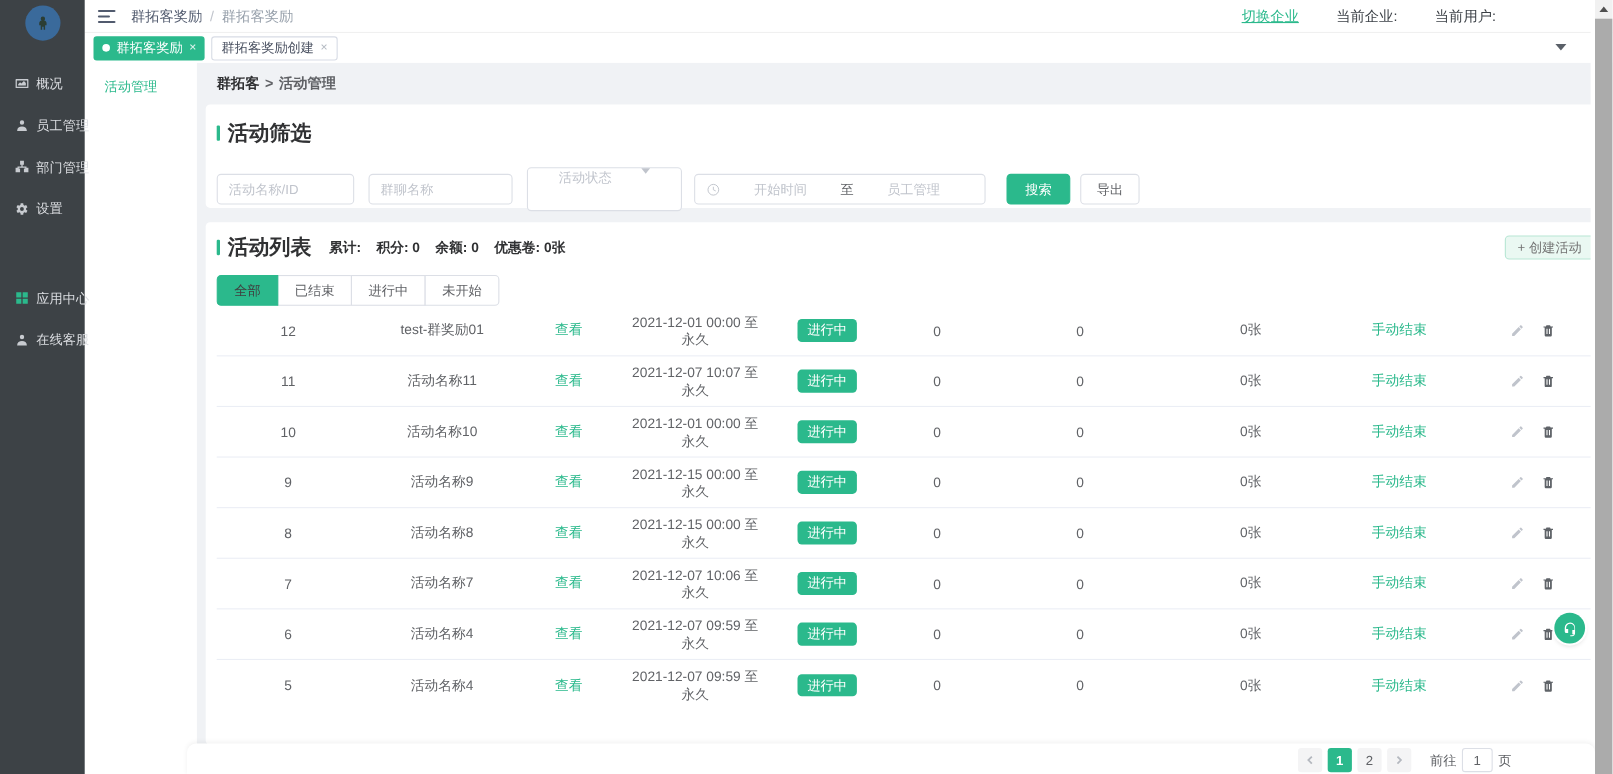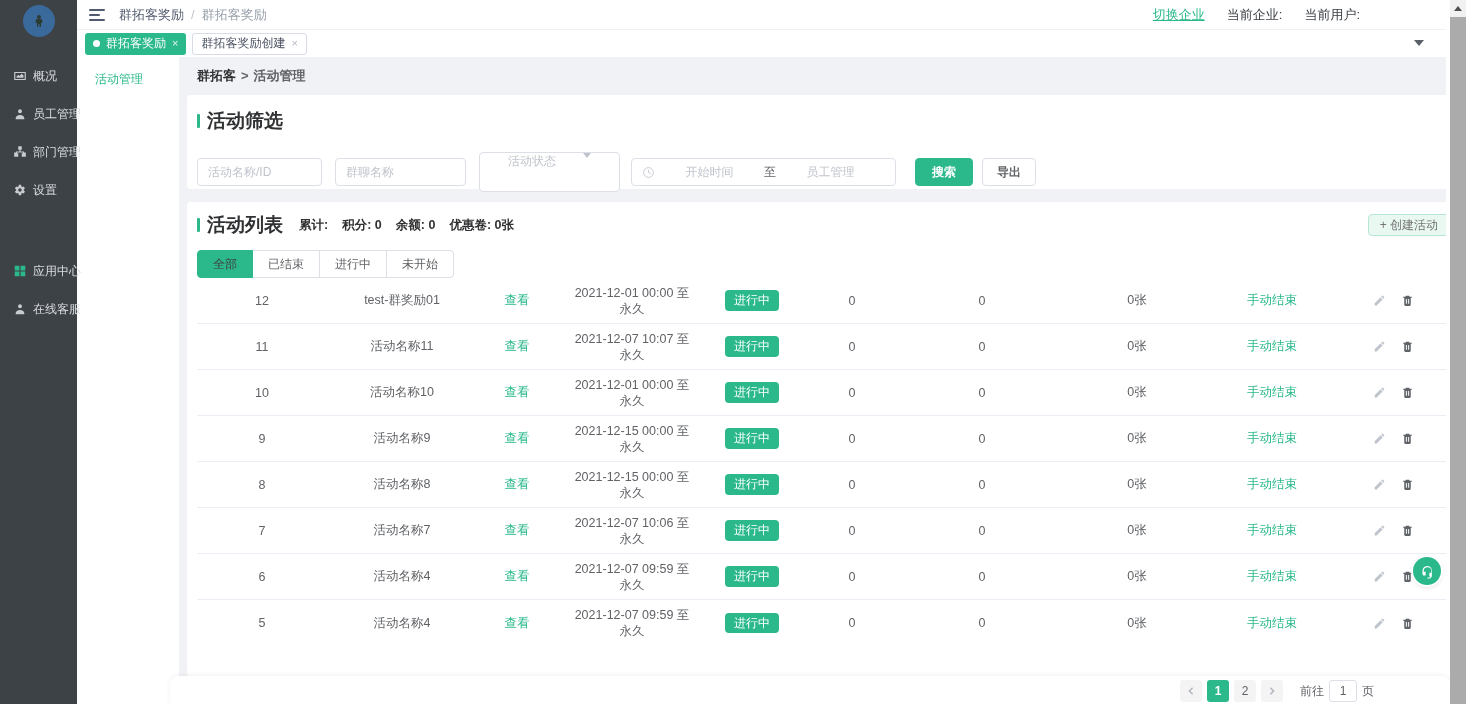--- a/index.html
+++ b/index.html
@@ -24,21 +24,21 @@
   .main-col { flex:1; display:flex; flex-direction:column; position:relative; }
 
   .topbar { height:30px; background:#fff; border-bottom:1px solid #f0f0f0; display:flex;
     align-items:center; padding:0 16px 0 12px; font-size:13px; }
   .hamburger { width:16px; height:12px; display:flex; flex-direction:column; justify-content:space-between; cursor:pointer; margin-right:14px; }
   .hamburger i { display:block; height:2px; background:#515a6e; border-radius:1px; }
   .hamburger i:nth-child(2){ width:11px; }
   .crumb-root { color:#515a6e; }
   .crumb-sep { color:#c0c4cc; margin:0 7px; }
   .crumb-cur { color:#97a0ab; }
-  .topbar-right { margin-left:auto; display:flex; align-items:center; gap:22px; margin-right:90px; }
+  .topbar-right { margin-left:auto; display:flex; align-items:center; gap:34px; margin-right:90px; }
   .switch-link { color:#2bb98c; text-decoration:underline; font-size:13px; cursor:pointer; }
   .top-label { color:#3a3f45; font-size:13px; }
 
   .tabbar { height:27px; background:#fff; display:flex; align-items:center; padding-left:8px; gap:6px; position:relative; }
   .tab { height:22px; display:inline-flex; align-items:center; border-radius:3px; padding:0 8px;
     font-size:12px; cursor:pointer; gap:6px; }
   .tab.active { background:#2bb98c; color:#fff; }
   .tab.active .dot { width:7px; height:7px; border-radius:50%; background:#fff; display:inline-block; }
   .tab.plain { background:#fff; border:1px solid #d8dce5; color:#495060; }
   .tab .close { font-size:11px; line-height:1; opacity:.85; cursor:pointer; }
@@ -68,21 +68,21 @@
   .f-input.w2 { width:131px; }
   .f-select { width:141px; height:40px; border:1px solid #dcdfe6; border-radius:4px; display:flex;
     align-items:flex-start; padding:0 28px; margin-right:11px; cursor:pointer; background:#fff; }
   .f-select .ph { color:#c0c4cc; font-size:12px; flex:1; }
   .chev { width:0; height:0; border-left:4px solid transparent; border-right:4px solid transparent; border-top:5px solid #c0c4cc; }
   .date-range { width:265px; height:28px; border:1px solid #dcdfe6; border-radius:4px; display:flex;
     align-items:center; padding:0 10px; margin-right:19px; background:#fff; cursor:pointer; }
   .date-range svg { width:13px; height:13px; fill:none; stroke:#c0c4cc; stroke-width:1.6; flex:0 0 13px; }
   .date-range .ph { flex:1; text-align:center; color:#c0c4cc; font-size:12px; }
   .date-range .sep { color:#606266; font-size:12px; }
-  .btn { height:28px; border-radius:4px; font-size:12px; cursor:pointer; font-family:inherit;font-weight:bold; }
+  .btn { height:28px; border-radius:4px; font-size:12px; cursor:pointer; font-family:inherit; }
   .btn-green { background:#2bb98c; border:1px solid #2bb98c; color:#fff; padding:0 16px; margin-right:9px; }
   .btn-plain { background:#fff; border:1px solid #dcdfe6; color:#606266; padding:0 14px; }
 
   .list-card { margin-top:13px; height:475px; padding:10px 10px 0 10px; position:relative; }
   .list-head { display:flex; align-items:center; }
   .summary { display:flex; gap:14px; margin-left:16px; font-size:12.5px; font-weight:bold; color:#303133; }
   .btn-create { margin-left:auto; height:22px; background:#eaf8f2; border:1px solid #b7e6d4;
     color:#737373; border-radius:4px; font-size:12px; padding:0 11px; cursor:pointer; font-family:inherit; }
 
   .status-tabs { display:flex; margin-top:12px; }

